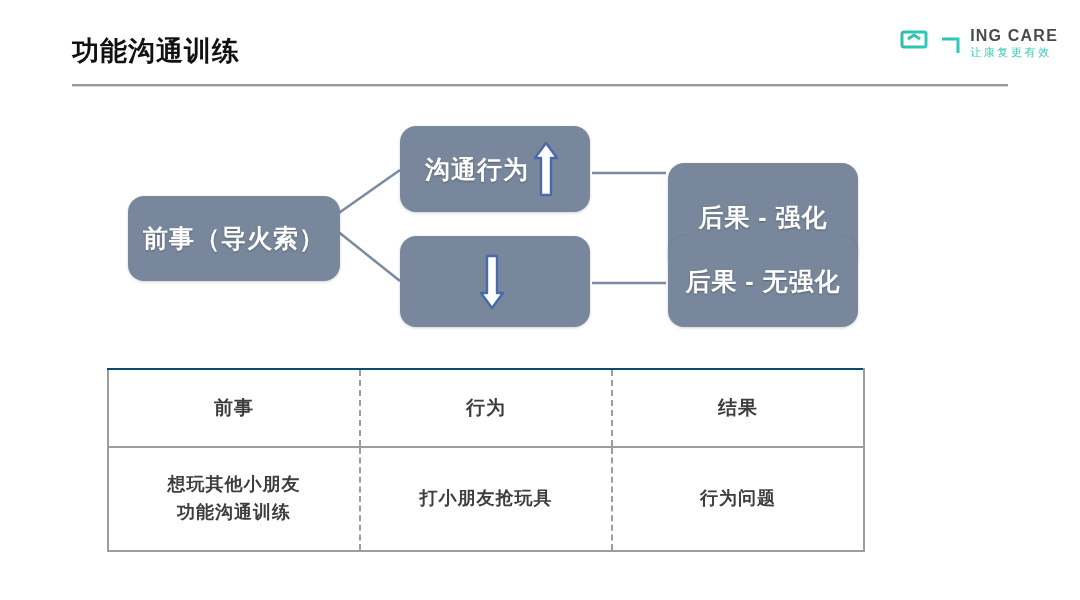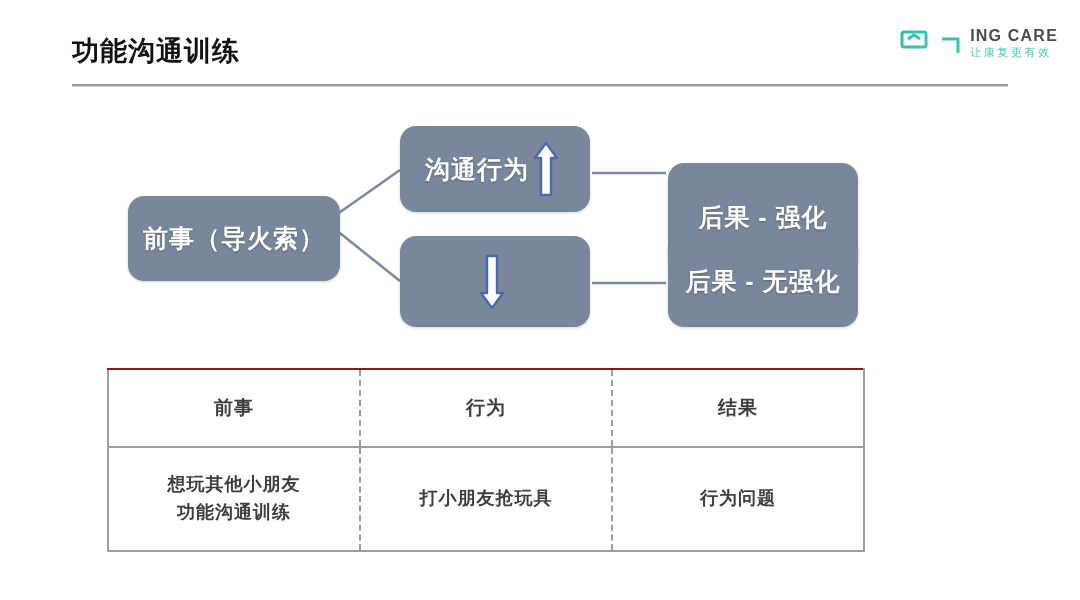--- a/index.html
+++ b/index.html
@@ -150,21 +150,21 @@
     vertical-align: middle;
     color: #3d3d3d;
     font-weight: bold;
     letter-spacing: 1px;
     border-left: 2px dashed #9d9d9d;
     border-right: 2px dashed #9d9d9d;
   }
   .abc-table th {
     height: 74px;
     font-size: 19px;
-    border-top: 2px solid #7f1d1d;
+    border-top: 2px solid #0c4a6e;
     border-bottom: 2px solid #9d9d9d;
   }
   .abc-table td {
     height: 100px;
     font-size: 18px;
     line-height: 1.55;
     border-bottom: 2px solid #9d9d9d;
   }
   .abc-table th:first-child, .abc-table td:first-child {
     border-left: 2px solid #9d9d9d;

